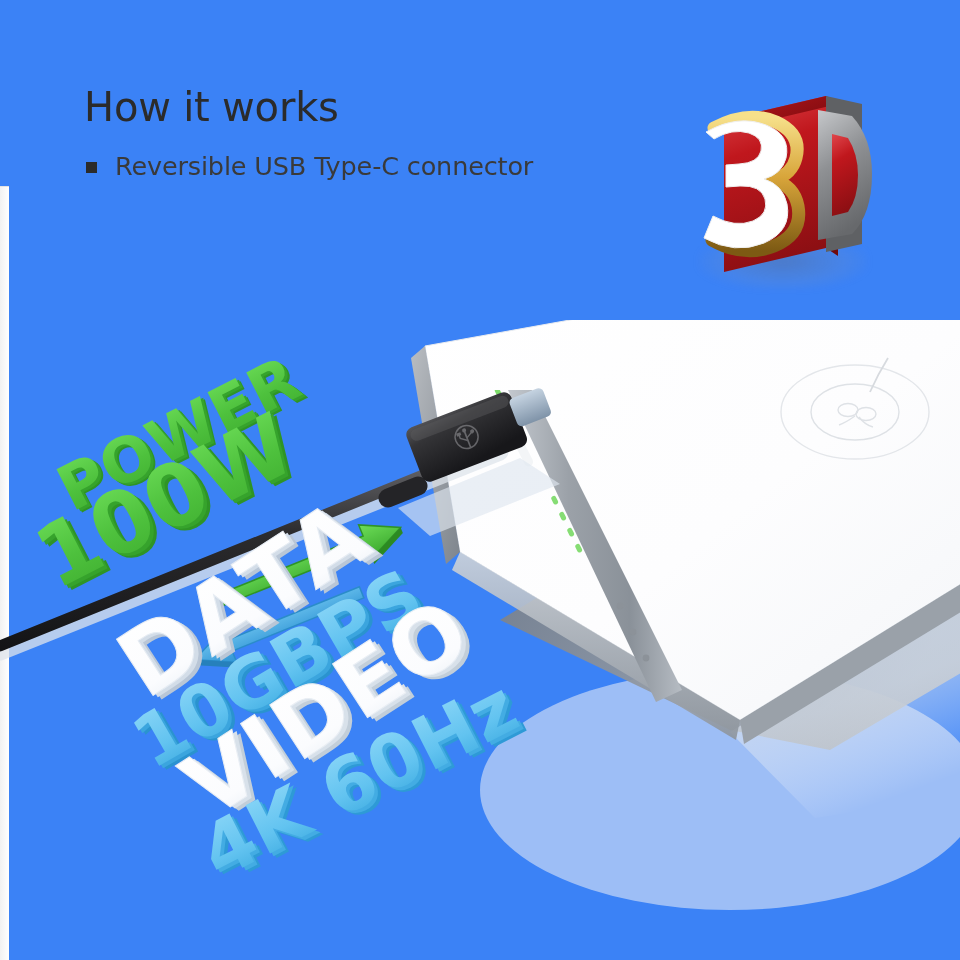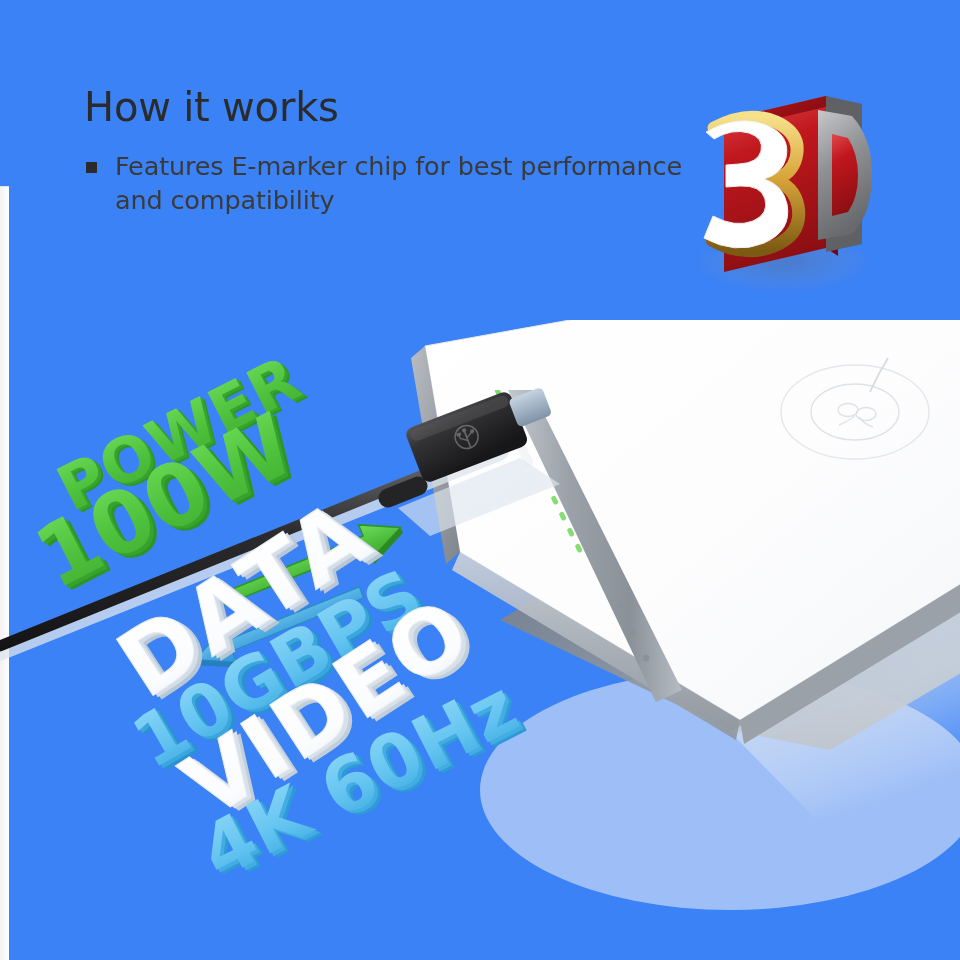--- a/index.html
+++ b/index.html
@@ -71,21 +71,21 @@
 <div id="stage">
 
   <div class="edge-strip"></div>
   <div class="edge-strip-line"></div>
 
   <div class="copy">
     <h1 class="headline">How it works</h1>
     <ul class="bullets">
       <li class="bullet">
         <span class="sq"></span>
-        <span class="txt">Features E-marker chip for best performance and compatibility</span>
+        <span class="txt">Reversible USB Type-C connector</span>
       </li>
     </ul>
   </div>
 
   <div class="laptop">
     <svg width="600" height="620" viewBox="0 0 600 620">
       <defs>
         <linearGradient id="lidG" x1="0" y1="0" x2="1" y2="1">
           <stop offset="0%" stop-color="#ffffff"></stop>
           <stop offset="55%" stop-color="#fdfdfe"></stop>

